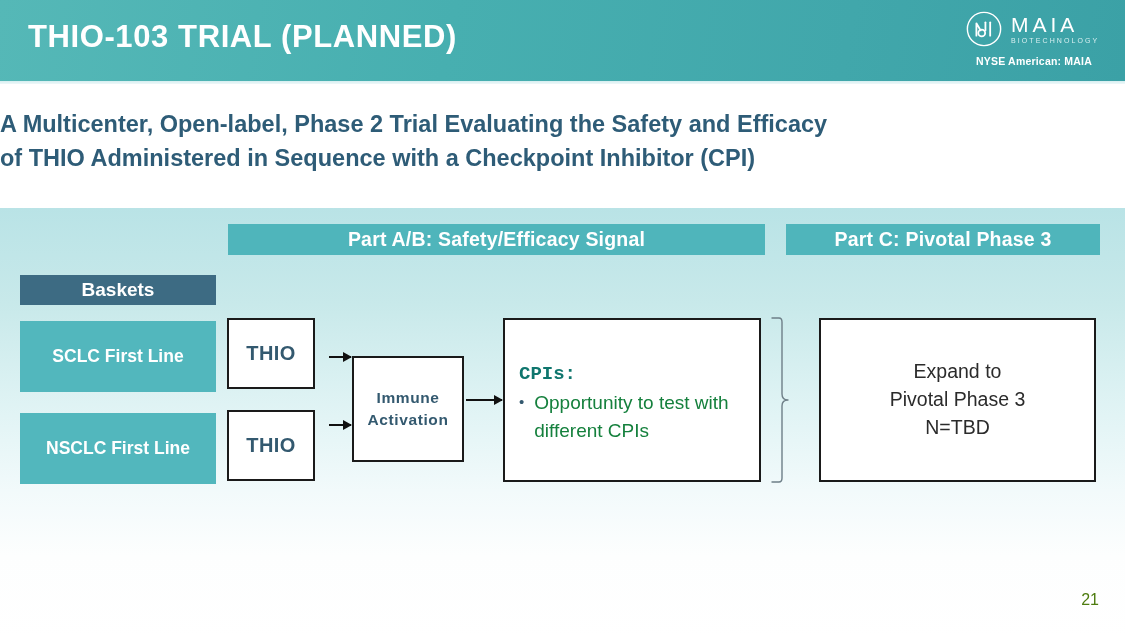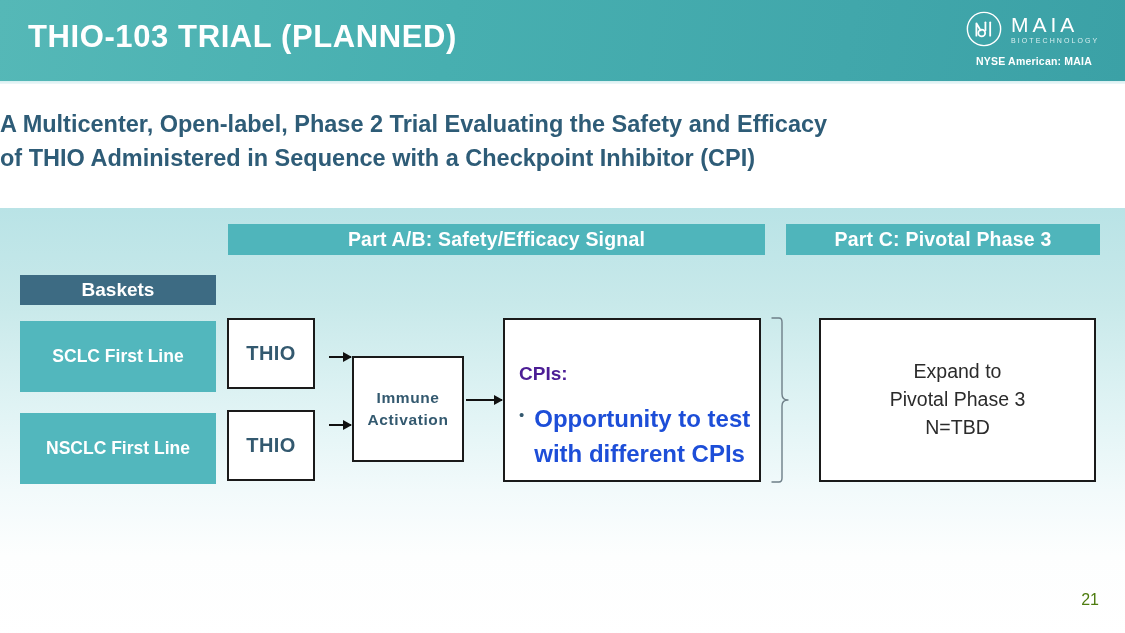--- a/index.html
+++ b/index.html
@@ -210,40 +210,40 @@
   }
   .cpis-inner {
     position: absolute;
     left: 14px;
     top: 43px;
     right: 8px;
   }
   .cpis-title {
     font-size: 19px;
     font-weight: bold;
-    color: #4c1d95;
-    margin-bottom: 17px;
+    color: #0f766e;
+    margin-bottom: 4px;
+    font-family: Liberation Mono, monospace;
   }
   .cpis-bullet-row {
     display: flex;
     align-items: flex-start;
     gap: 10px;
   }
   .cpis-dot {
     font-size: 15px;
     color: #33596f;
     line-height: 1.5;
     flex: 0 0 auto;
     padding-top: 2px;
   }
   .cpis-text {
-    font-size: 24px;
-    color: #1d4ed8;
+    font-size: 19px;
+    color: #15803d;
     line-height: 1.45;
-    font-weight: bold;
   }
 
   .expand {
     left: 819px;
     top: 110px;
     width: 277px;
     height: 164px;
     font-size: 19.5px;
     color: #2b2b2b;
     text-align: center;

